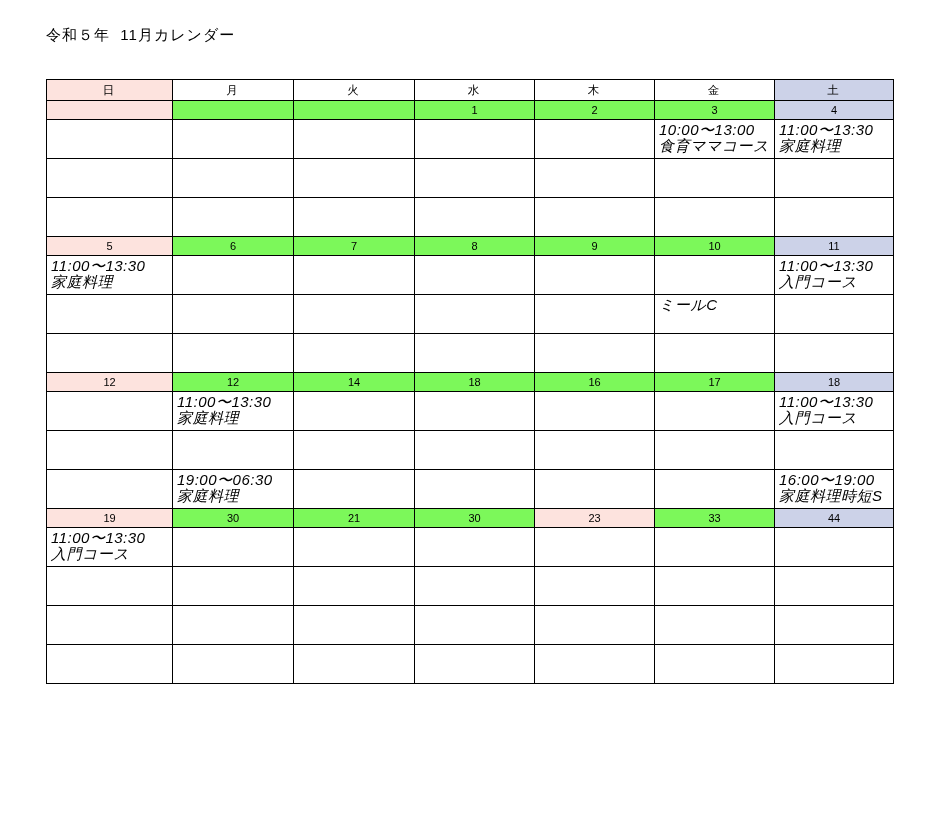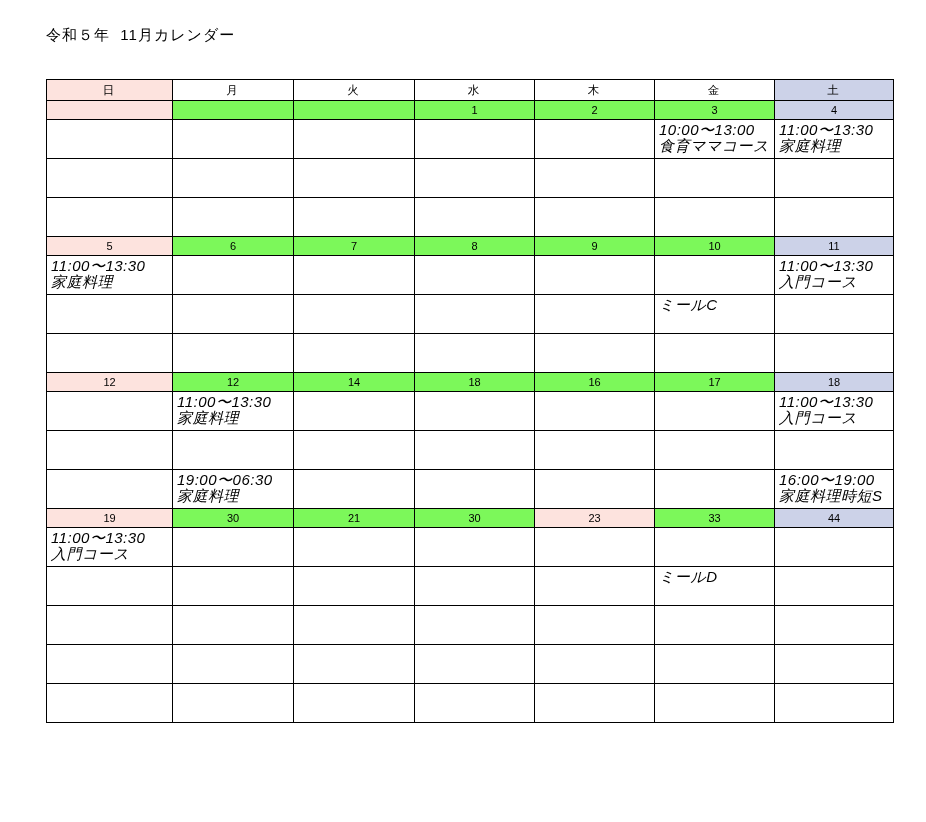--- a/index.html
+++ b/index.html
@@ -274,31 +274,20 @@
             <td class="evt"></td>
             <td class="evt"></td>
             <td class="evt"></td>
           </tr>
           <tr>
             <td class="evt"></td>
             <td class="evt"></td>
             <td class="evt"></td>
             <td class="evt"></td>
             <td class="evt"></td>
-            <td class="evt">
-              <span class="line t">ミールD</span>
-            </td>
-            <td class="evt"></td>
-          </tr>
-          <tr>
-            <td class="evt"></td>
-            <td class="evt"></td>
-            <td class="evt"></td>
-            <td class="evt"></td>
-            <td class="evt"></td>
             <td class="evt"></td>
             <td class="evt"></td>
           </tr>
           <tr>
             <td class="evt"></td>
             <td class="evt"></td>
             <td class="evt"></td>
             <td class="evt"></td>
             <td class="evt"></td>
             <td class="evt"></td>

